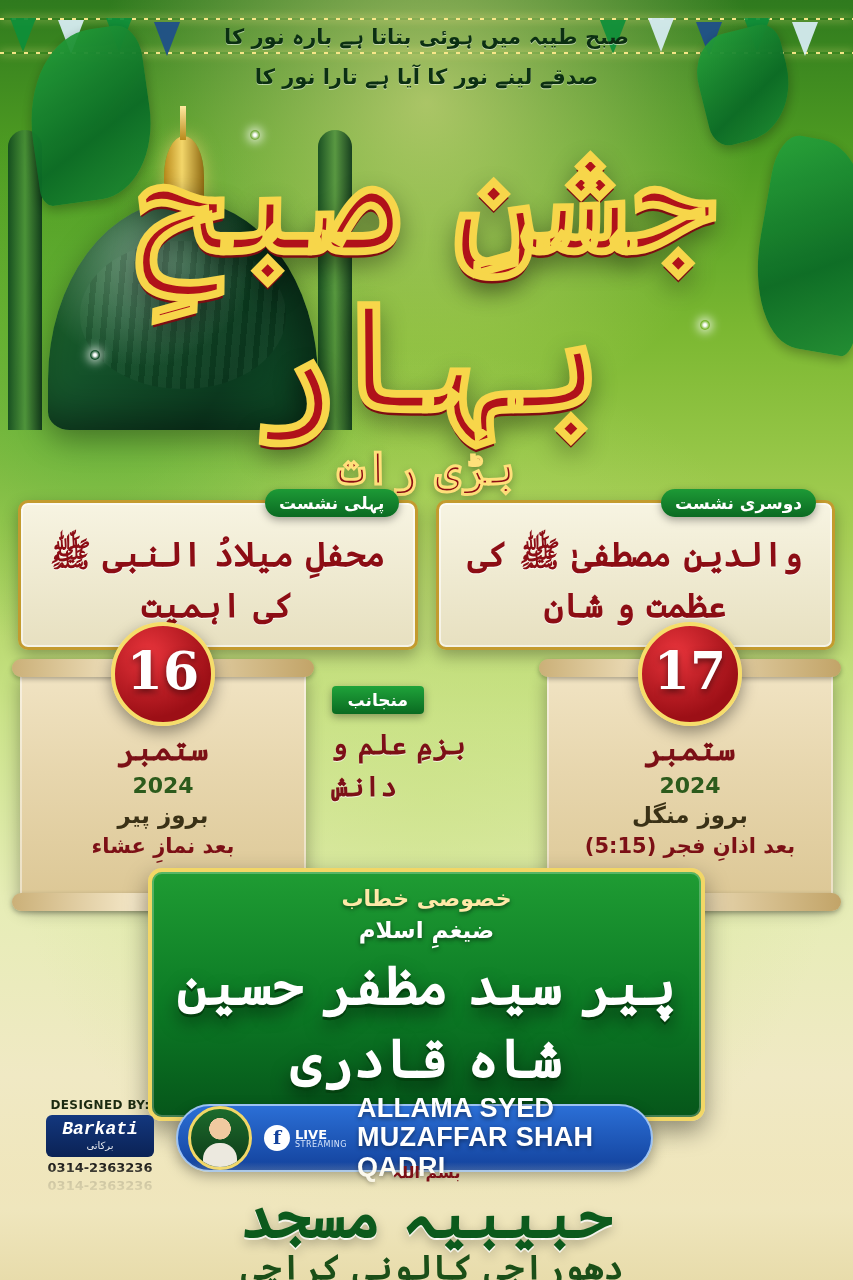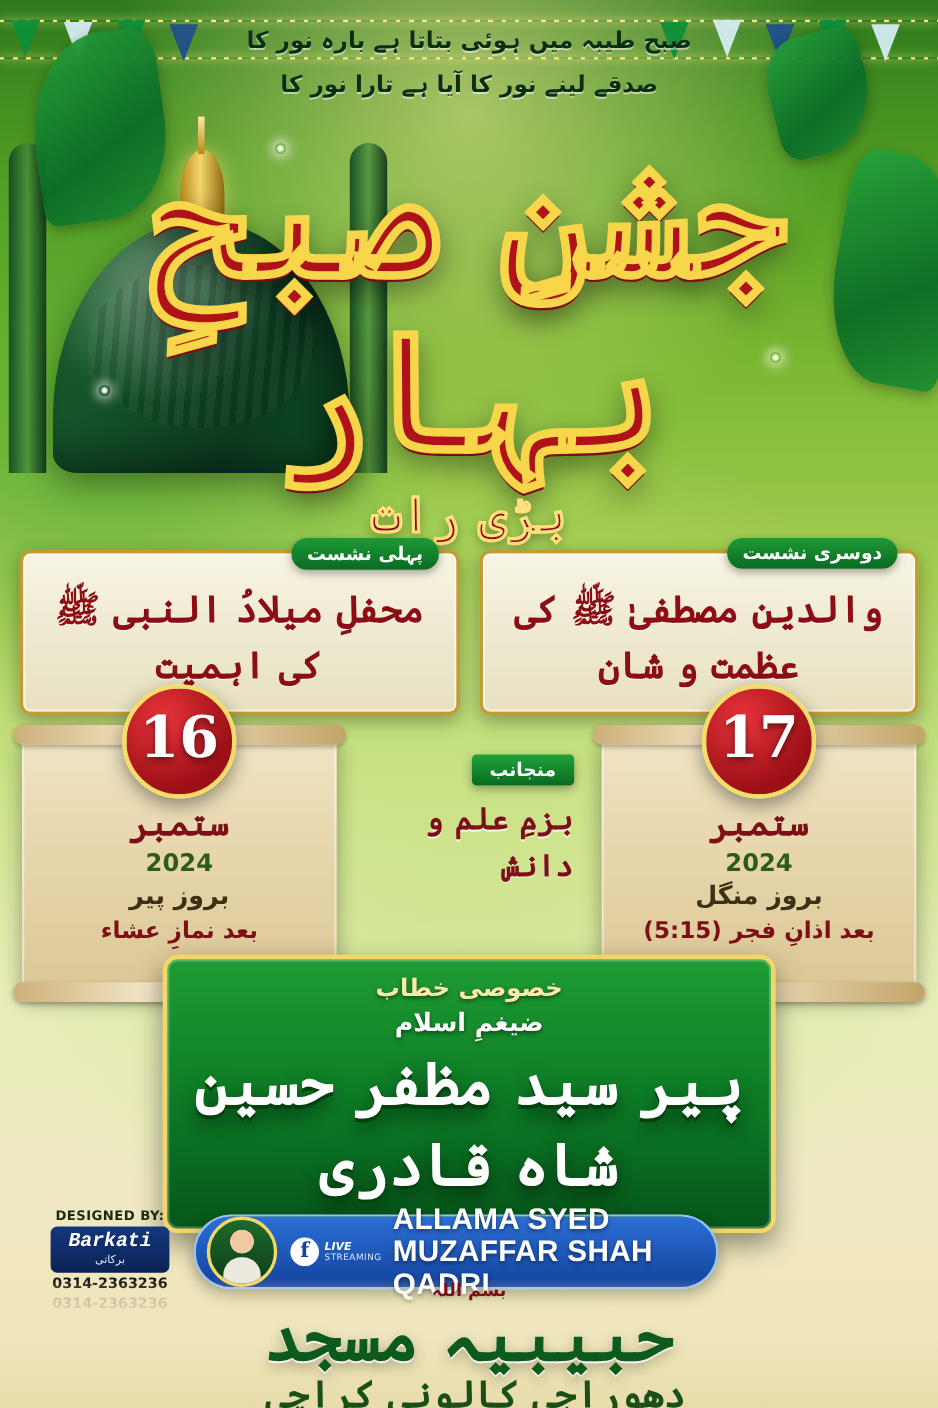--- a/index.html
+++ b/index.html
@@ -291,21 +291,21 @@
   .date-time {
     font-size: 21px;
     font-weight: 700;
     color: #7c1016;
     margin-top: 6px;
   }
 
   .mid-plaque {
     width: 190px;
     margin-top: 56px;
-    text-align: right;
+    text-align: left;
   }
   .mid-ribbon {
     display: inline-block;
     background: linear-gradient(180deg,#1fa33a,#0a6a21);
     color: #fff;
     font-size: 17px;
     font-weight: 700;
     padding: 4px 16px;
     border-radius: 4px;
     box-shadow: 0 3px 9px rgba(0,0,0,.35);
@@ -446,21 +446,21 @@
     border-radius: 50%;
     background: #fff;
     color: #13429c;
     font-family: "DejaVu Serif", serif;
     font-weight: 700;
     font-size: 19px;
     line-height: 25px;
     text-align: center;
   }
   .live-words { line-height: 1; text-align: left; }
-  .live-words .live { font-size: 10px; font-weight: 700; color: #fff; font-style: italic; }
+  .live-words .live { font-size: 13px; font-weight: 700; color: #fff; }
   .live-words .streaming { font-size: 8px; color: #d6e4fb; letter-spacing: .5px; }
   .live-name {
     flex: 1 1 auto;
     color: #fff;
     font-family: "Liberation Sans", sans-serif;
     font-weight: 700;
     font-size: 27px;
     line-height: 1.08;
     text-align: left;
     text-shadow: 0 2px 4px rgba(0,0,0,.45);

